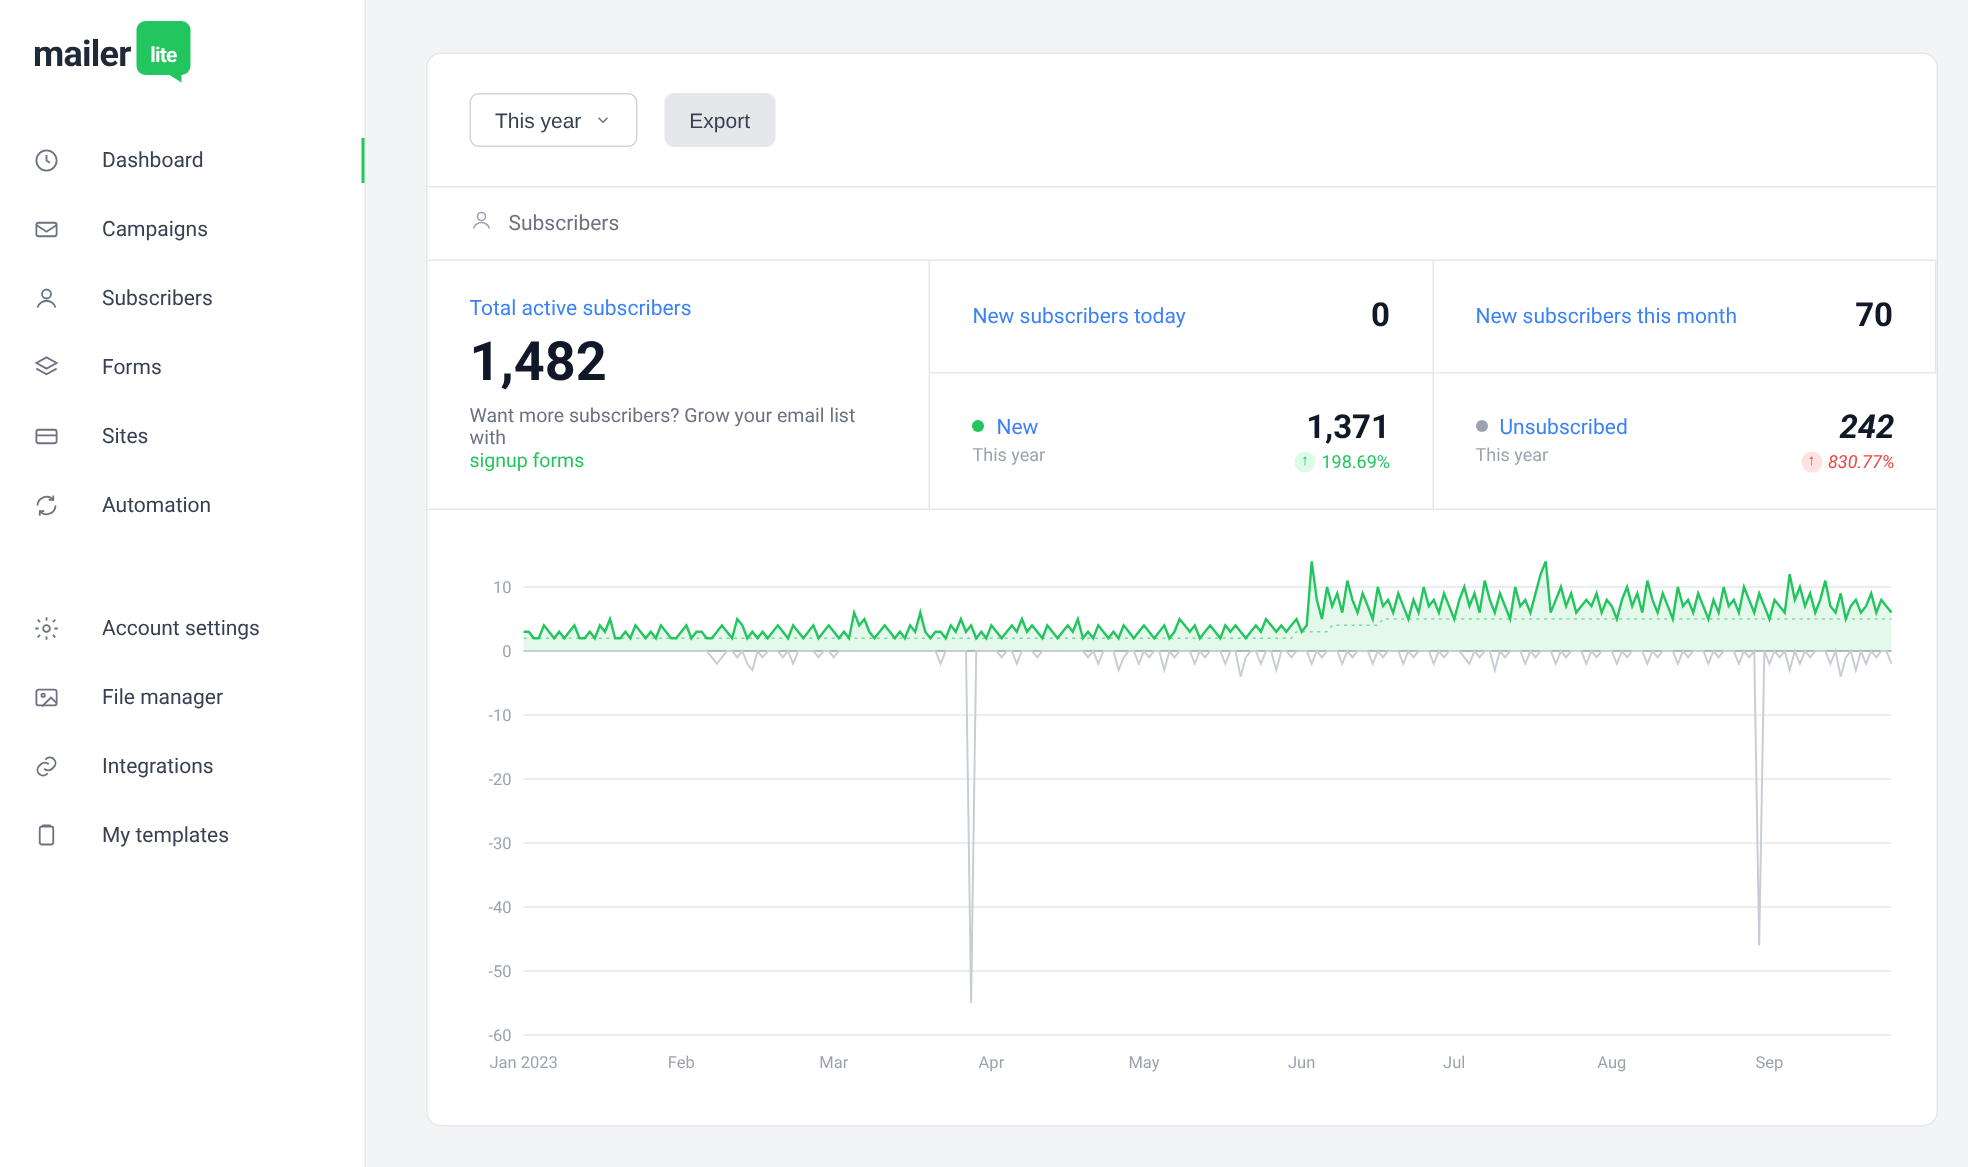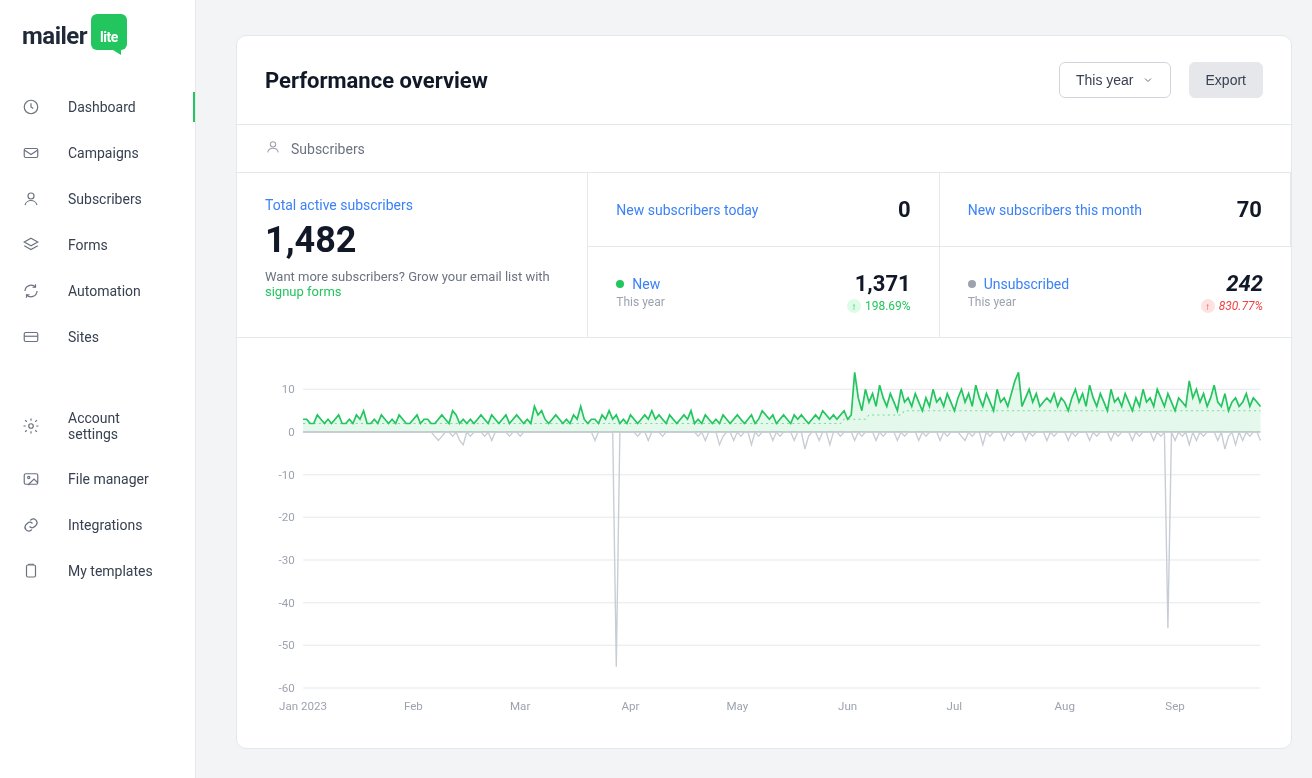--- a/index.html
+++ b/index.html
@@ -8,21 +8,21 @@
       background: #f3f4f6;
       color: #1f2937;
       display: flex;
       width: 1312px;
       height: 778px;
       overflow: hidden;
     }
 
     
     .sidebar {
-      width: 196px;
+      width: 244px;
       background: #fff;
       border-right: 1px solid #e5e7eb;
       height: 100%;
       padding: 18px 0 0 0;
       flex-shrink: 0;
     }
     .logo-wrap { padding: 0 22px 30px 22px; }
     .logo {
       display: flex;
       align-items: center;
@@ -230,34 +230,34 @@
           <svg viewBox="0 0 24 24">
             <path d="M12 3l9 5-9 5-9-5 9-5z"></path>
             <path d="M3 13l9 5 9-5"></path>
           </svg>
         </span>
       <span>Forms</span>
     </div>
     <div class="nav-item">
       <span class="nav-icon">
           <svg viewBox="0 0 24 24">
+            <rect x="3" y="6" width="18" height="12" rx="2"></rect>
+            <path d="M3 11h18"></path>
+          </svg>
+        </span>
+      <span>Sites</span>
+    </div>
+    <div class="nav-item">
+      <span class="nav-icon">
+          <svg viewBox="0 0 24 24">
             <path d="M4 12a8 8 0 0 1 14-5M20 12a8 8 0 0 1-14 5"></path>
             <path d="M18 3v4h-4M6 21v-4h4"></path>
           </svg>
         </span>
       <span>Automation</span>
-    </div>
-    <div class="nav-item">
-      <span class="nav-icon">
-          <svg viewBox="0 0 24 24">
-            <rect x="3" y="6" width="18" height="12" rx="2"></rect>
-            <path d="M3 11h18"></path>
-          </svg>
-        </span>
-      <span>Sites</span>
     </div>
   </nav>
 
   <nav class="nav-group">
     <div class="nav-item">
       <span class="nav-icon">
           <svg viewBox="0 0 24 24">
             <circle cx="12" cy="12" r="3"></circle>
             <path d="M12 2v3M12 19v3M4.2 4.2l2.1 2.1M17.7 17.7l2.1 2.1M2 12h3M19 12h3M4.2 19.8l2.1-2.1M17.7 6.3l2.1-2.1"></path>
           </svg>
@@ -292,21 +292,20 @@
         </span>
       <span>My templates</span>
     </div>
   </nav>
 </aside>
 
 <main class="main">
   <section class="card">
 
     <div class="header-row">
-      <h1 class="page-title">Performance overview</h1>
       <div class="header-actions">
         <button class="btn btn-outline">
           <span>This year</span>
           <span style="display:inline-flex;">
               <svg width="12" height="12" viewBox="0 0 24 24" fill="none" stroke="#6b7280" stroke-width="2">
                 <path d="M6 9l6 6 6-6"></path>
               </svg>
             </span>
         </button>
         <button class="btn btn-fill">

